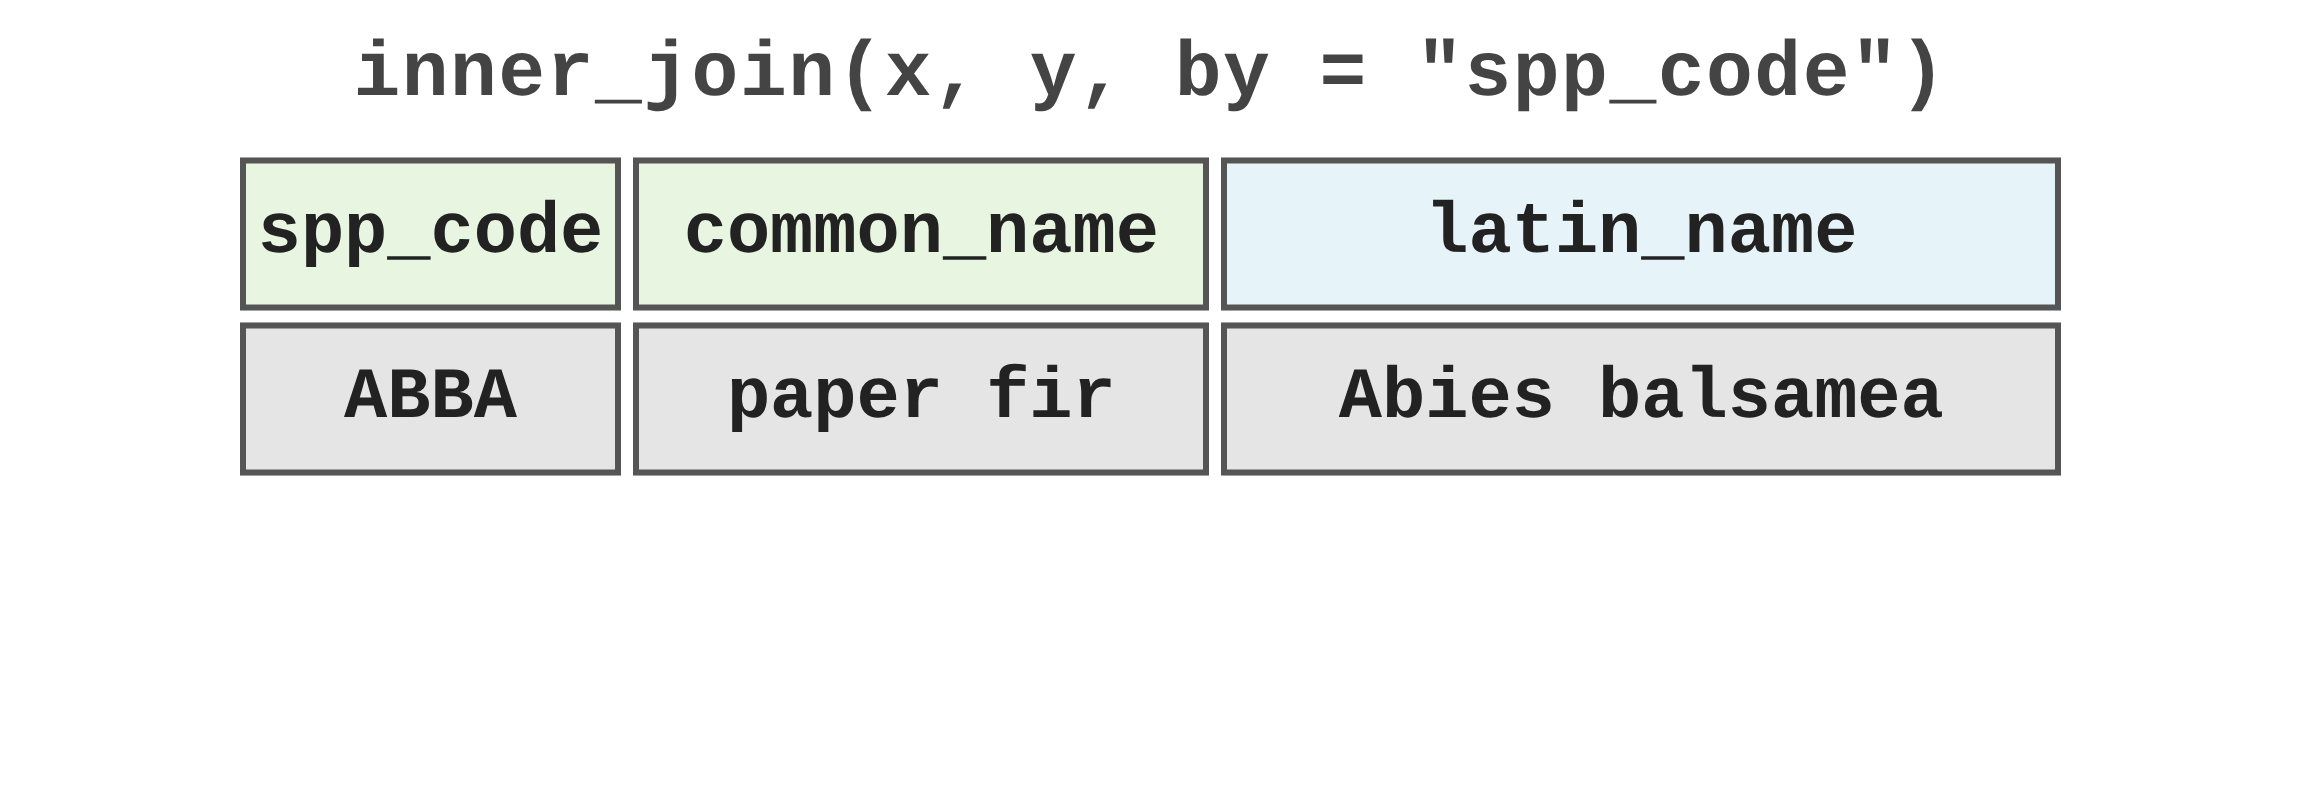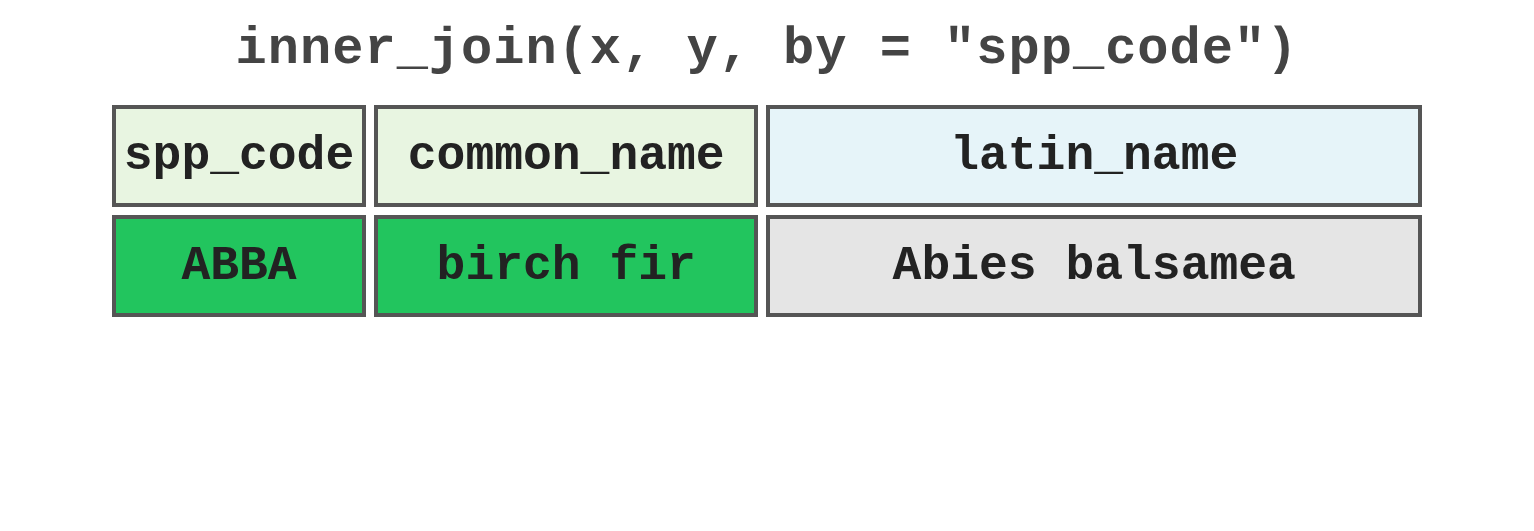--- a/index.html
+++ b/index.html
@@ -33,45 +33,45 @@
     .cell {
       border: 4px solid #555555;
       text-align: center;
       font-size: 48px;
       padding: 20px 8px;
       vertical-align: middle;
       color: #222222;
     }
     .col1 { width: 238px; }
     .col2 { width: 384px; font-family: Liberation Mono, monospace; }
-    .col3 { width: 656px; }
+    .col3 { width: 560px; }
     .header-green {
       background: #e8f5e1;
     }
     .header-blue {
       background: #e6f4f9;
     }
     .data-green {
-      background: #22c55e;
+      background: #e5e5e5;
     }
     .data-blue {
       background: #e5e5e5;
     }
   </style>
 </head>
 <body>
 
 <div class="title">inner_join(x, y, by = "spp_code")</div>
 
 <table class="table">
   <tbody>
       <tr>
     <td class="cell col1 header-green">spp_code</td>
     <td class="cell col2 header-green">common_name</td>
     <td class="cell col3 header-blue">latin_name</td>
   </tr>
   <tr>
     <td class="cell col1 data-green">ABBA</td>
-    <td class="cell col2 data-green">birch fir</td>
+    <td class="cell col2 data-green">paper fir</td>
     <td class="cell col3 data-blue">Abies balsamea</td>
   </tr>
 </tbody>
   </table>
 
 </body></html>

